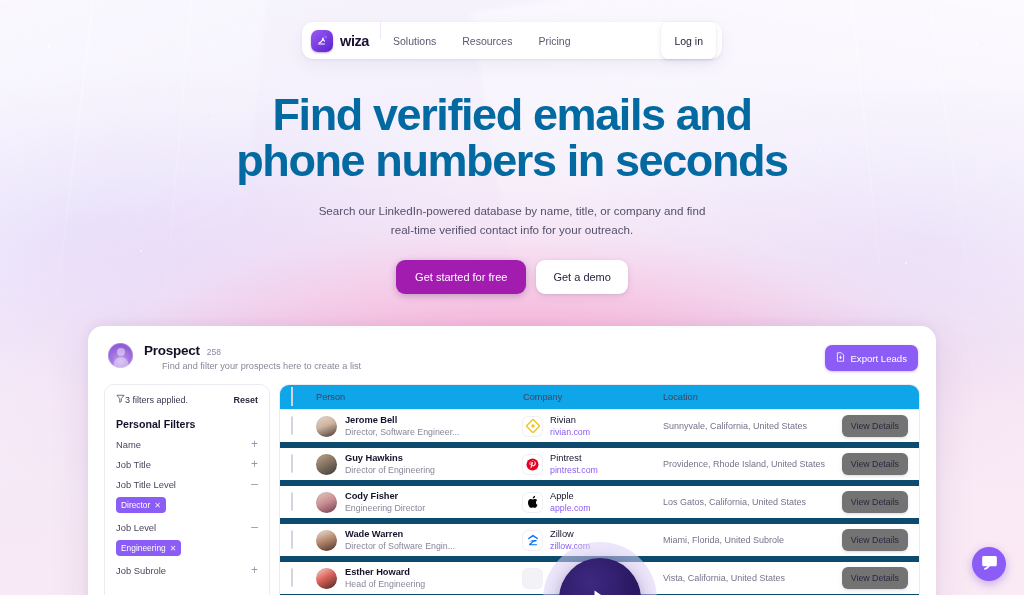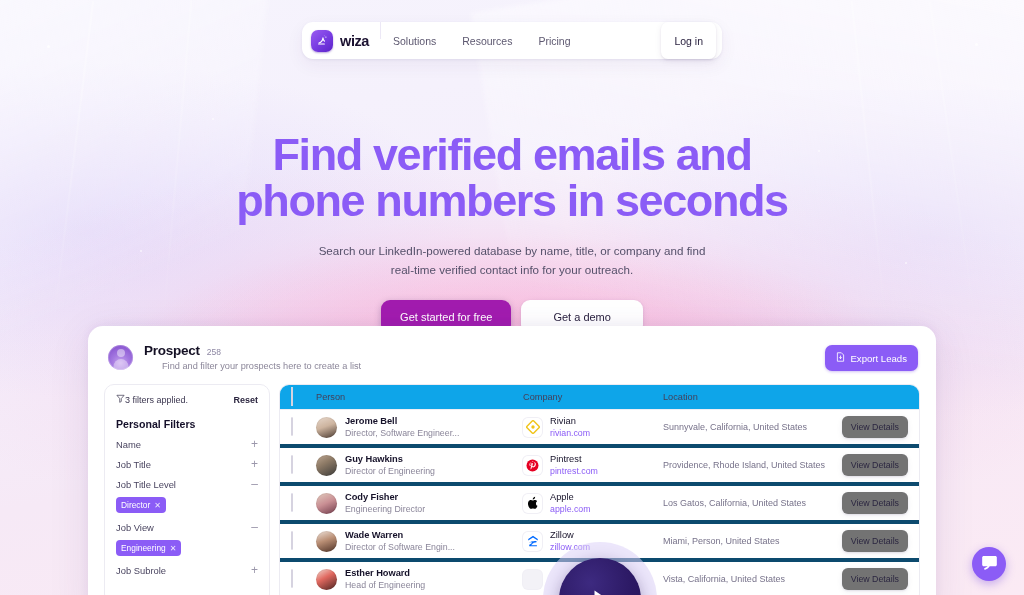--- a/index.html
+++ b/index.html
@@ -54,50 +54,49 @@
   .nav-spacer{flex:1;}
   #login-btn{
     font-size:10.5px;color:#2b2340;background:#fff;border:none;
     border-radius:7px;padding:7px 13px;cursor:pointer;font-family:inherit;
     box-shadow:0 1px 2px rgba(50,30,90,.10), 0 2px 7px rgba(50,30,90,.07);
   }
 
   
   #hero{position:absolute;left:0;right:0;top:92px;text-align:center;}
   #hero h1{
-    font-size:45px;line-height:46px;font-weight:700;color:#8b5cf6;
+    font-size:45px;line-height:46px;font-weight:700;color:#0369a1;
     letter-spacing:-1.4px;
-    margin-top:40px;
   }
   #hero h1 span{display:block;}
   #hero-sub{
     margin-top:17px;font-size:11.6px;line-height:19px;color:#55506a;
   }
   #hero-sub span{display:block;}
   #cta{margin-top:21px;display:flex;justify-content:center;gap:10px;}
   .btn{
     font-family:inherit;font-size:11px;border:none;cursor:pointer;border-radius:9px;
   }
   #cta-primary{
     background:#a21caf;color:#fff;padding:11px 19px;
     box-shadow:0 2px 7px rgba(43,15,82,.26);
   }
   #cta-secondary{
-    background:#fff;color:#2b2340;padding:11px 32px;
+    background:#fff;color:#2b2340;padding:11px 17px;
     box-shadow:0 1px 3px rgba(50,30,90,.11), 0 3px 10px rgba(50,30,90,.07);
   }
 
   
   #app-card{
     position:absolute;left:88px;top:326px;width:848px;height:290px;
     background:#fff;border-radius:15px 15px 0 0;
     box-shadow:0 -2px 10px rgba(67,38,122,.055), 0 10px 42px rgba(67,38,122,.10);
     overflow:hidden;
   }
-  #card-head{display:flex;align-items:center;padding:17px 18px 0 20px;}
+  #card-head{display:flex;padding:17px 18px 0 20px;}
   #prospect-avatar{
     width:25px;height:25px;border-radius:50%;flex:none;
     background:radial-gradient(circle at 50% 72%, #c7a4ee 0%, #a377e0 40%, #7d45c9 100%);
     position:relative;overflow:hidden;
     box-shadow:inset 0 0 0 1px rgba(255,255,255,.25);
   }
   #prospect-avatar::before{content:"";position:absolute;left:50%;top:4.5px;
     width:8px;height:8px;border-radius:50%;background:rgba(255,255,255,.45);transform:translateX(-50%);}
   #prospect-avatar::after{content:"";position:absolute;left:50%;top:14px;
     width:15px;height:13px;border-radius:8px 8px 0 0;background:rgba(255,255,255,.38);transform:translateX(-50%);}
@@ -135,21 +134,21 @@
     border-radius:4px;padding:3px 5px;cursor:pointer;
   }
   .chip-x{opacity:.85;font-size:8px;}
 
   
   #table{flex:1;border:1px solid #ecebf2;border-radius:10px;overflow:hidden;
     display:flex;flex-direction:column;}
   .trow{display:flex;align-items:center;padding:0 11px;}
   #thead{height:25px;background:#0ea5e9;border-bottom:1px solid #eeedf4;}
   #thead .th{font-size:9.2px;color:#44405a;}
-  .tbody-row{height:38px;border-bottom:4px solid #0c4a6e;}
+  .tbody-row{height:38px;border-bottom:6px solid #0c4a6e;}
   .c-check{width:25px;flex:none;}
   .cb{
     width:10px;height:10px;border:1px solid #d6d3e0;border-radius:2.5px;
     background:#fbfbfd;cursor:pointer;
   }
   .c-person{width:207px;flex:none;display:flex;align-items:center;gap:8px;}
   .c-company{width:140px;flex:none;display:flex;align-items:center;gap:8px;}
   .c-location{flex:1;}
   .c-action{width:72px;flex:none;display:flex;justify-content:flex-end;}
   .avatar{width:21px;height:21px;border-radius:50%;flex:none;overflow:hidden;position:relative;
@@ -303,21 +302,21 @@
       <div class="filter-row">
         <span>Job Title Level</span>
         <span class="filter-sign">–</span>
       </div>
       <div class="chip">
         <span>Director</span>
         <span class="chip-x">✕</span>
       </div>
 
       <div class="filter-row">
-        <span>Job View</span>
+        <span>Job Level</span>
         <span class="filter-sign">–</span>
       </div>
       <div class="chip">
         <span>Engineering</span>
         <span class="chip-x">✕</span>
       </div>
 
       <div class="filter-row">
         <span>Job Subrole</span>
         <span class="filter-sign">+</span>
@@ -440,21 +439,21 @@
               <path d="M10 2.6L3.2 7.3v1.9L10 4.9l6.8 4.3V7.3z" fill="#006aff"></path>
               <path d="M5.1 12.2c1.6-1 3.4-1.7 4.9-2.1-1.3 1.2-2.4 2.6-3.2 4 2.9-1.5 6.3-2.2 8.2-2.4v-1.8c-2-.2-5.2.4-8.2 1.8-.7.3-1.3.7-1.7 1v-.5z" fill="#006aff"></path>
               <path d="M4.6 15.3c2-1.3 4.5-2.2 6.7-2.7-1.6 1.1-3 2.4-4.1 3.6h8.4v1.2H4.6z" fill="#006aff"></path>
             </svg>
           </span>
           <span>
             <div class="c-name">Zillow</div>
             <div class="c-dom">zillow.com</div>
           </span>
         </span>
-        <span class="c-location loc">Miami, Person, United States</span>
+        <span class="c-location loc">Miami, Florida, United Subrole</span>
         <span class="c-action">
           <button class="view-btn">View Details</button>
         </span>
       </div>
 
       <div class="trow tbody-row">
         <span class="c-check">
           <span class="cb"></span>
         </span>
         <span class="c-person">

